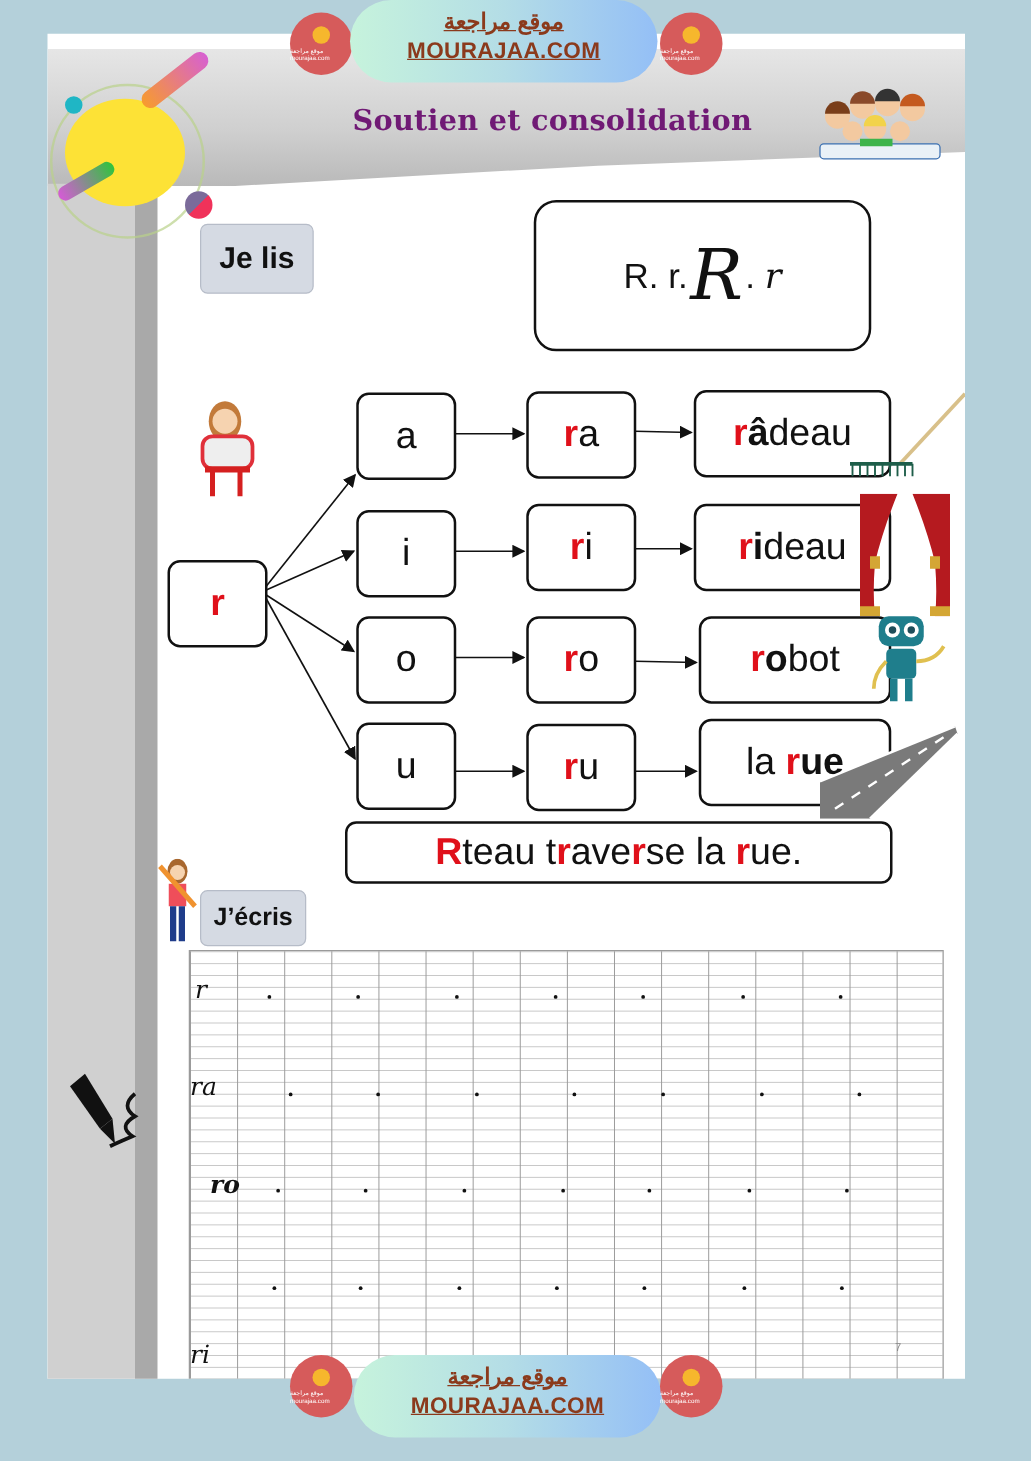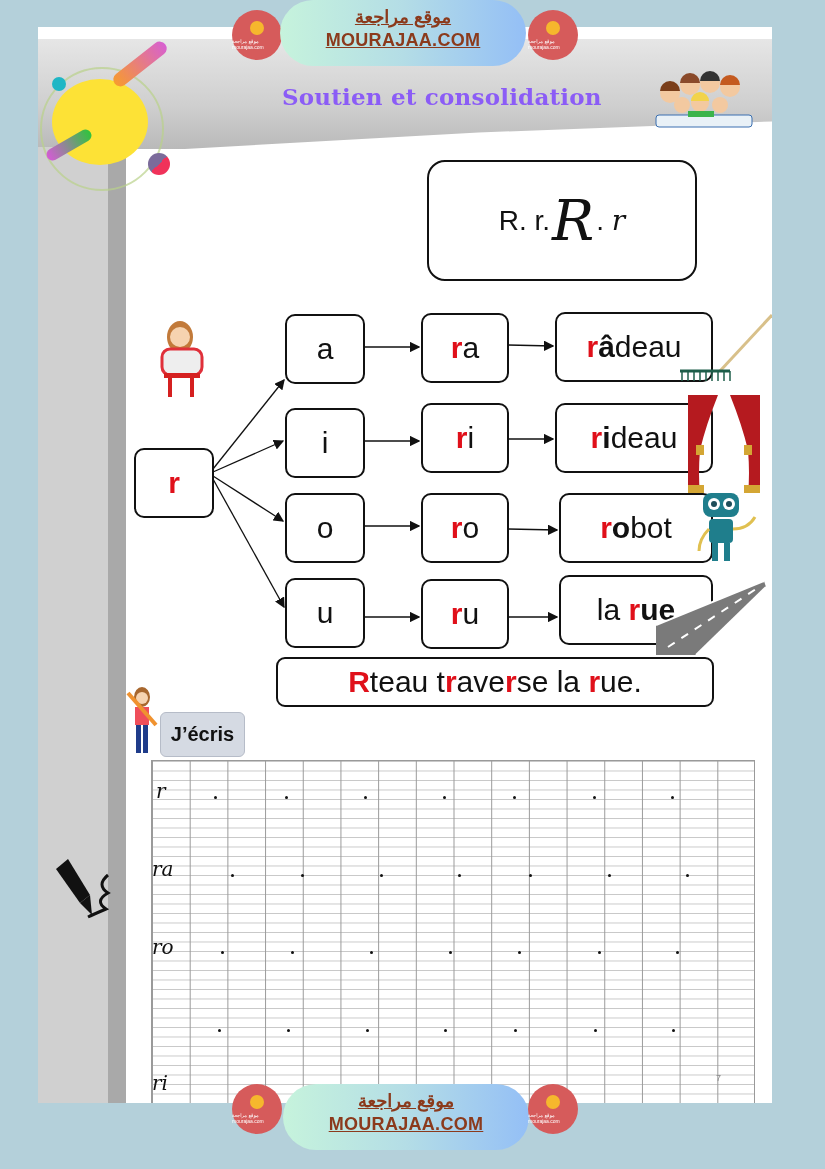--- a/index.html
+++ b/index.html
@@ -21,21 +21,21 @@
   .left-col { position:absolute; left:0; top:120px; width:70px; height:960px; background:#d0d0d0; }
   .left-col-dark { position:absolute; left:70px; top:120px; width:18px; height:960px; background:#a9a9a9; }
   .deco-yellow { position:absolute; left:14px; top:52px; width:96px; height:86px; border-radius:50%; background:#fde236; }
   .deco-ring { position:absolute; left:2px; top:40px; width:120px; height:120px; border-radius:50%; border:2px solid #b9d28a; opacity:.7; }
   .deco-bar1 { position:absolute; left:70px; top:30px; width:64px; height:14px; border-radius:7px; background:linear-gradient(90deg,#f79b2e,#d760d1); transform:rotate(-38deg); }
   .deco-bar2 { position:absolute; left:6px; top:112px; width:50px; height:12px; border-radius:6px; background:linear-gradient(90deg,#d55bd6,#2fc43c); transform:rotate(-30deg); }
   .deco-teal { position:absolute; left:14px; top:50px; width:14px; height:14px; border-radius:50%; background:#1fb6c5; }
   .deco-red { position:absolute; left:110px; top:126px; width:22px; height:22px; border-radius:50%; background:linear-gradient(135deg,#7b6b9a 50%,#f0325a 50%); }
   .title {
     position:absolute; left:244px; top:56px; font-family:"DejaVu Serif", serif; font-weight:bold;
-    font-size:23px; color:#8b5cf6; letter-spacing:0.2px;
+    font-size:23px; color:#701a75; letter-spacing:0.2px;
   }
   .kids-illus { position:absolute; left:610px; top:36px; width:110px; height:70px; }
 
   
   .banner { position:absolute; left:0; width:825px; height:70px; }
   .banner .pill {
     position:absolute; left:280px; width:246px; height:66px; border-radius:33px;
     background:linear-gradient(90deg,#c6f3dc 0%,#b4dde6 50%,#94bff6 100%);
     text-align:center; color:#8b3a1c;
   }
@@ -117,20 +117,21 @@
       <path d="M52 18 a10 10 0 0 1 20 0 z" fill="#333"></path>
     <circle cx="82" cy="24" r="10" fill="#f3c9a0"></circle>
       <path d="M72 22 a10 10 0 0 1 20 0 z" fill="#c45a1f"></path>
     <circle cx="52" cy="40" r="9" fill="#f3c9a0"></circle>
       <path d="M43 38 a9 9 0 0 1 18 0 z" fill="#f2d34a"></path>
     <circle cx="34" cy="42" r="8" fill="#f3c9a0"></circle>
       <circle cx="72" cy="42" r="8" fill="#f3c9a0"></circle>
     <rect x="40" y="48" width="26" height="6" fill="#3cb44b"></rect>
   </svg>
 
+  <div class="tag" style="left:122px; top:152px; width:89px; height:54px; font-size:24px;">Je lis</div>
 
   <div class="letter-box">
     <span>R.</span>&nbsp;
     <span>r.</span>
     <span class="cursive">R</span>
     <span>.</span>&nbsp;
     <span class="cursive-small">r</span>
   </div>
 
   <svg class="illus" style="left:120px; top:288px; width:70px; height:88px;" viewBox="0 0 70 88">
@@ -289,21 +290,21 @@
   <svg class="illus" style="left:14px; top:828px; width:62px; height:70px;" viewBox="0 0 62 70">
     <path d="M4 14 L16 4 L38 40 L28 48 z" fill="#111"></path>
     <path d="M28 48 L38 40 L40 60 z" fill="#111"></path>
     <path d="M56 20 Q44 30 56 38 Q42 46 54 54 Q40 60 36 62" stroke="#111" stroke-width="3" fill="none"></path>
   </svg>
 
   <div class="grid"></div>
 
   <div class="grid-row-label" style="left:118px; top:752px;">r</div>
   <div class="grid-row-label" style="left:114px; top:830px;">ra</div>
-  <div class="grid-row-label" style="left:114px; top:908px;">ro</div>
+  <div class="grid-row-label" style="left:130px; top:908px;font-weight:bold;">ro</div>
   <div class="grid-row-label" style="left:114px; top:1044px;">ri</div>
 
   <div class="dot-mark" style="left:176px; top:769px;"></div>
   <div class="dot-mark" style="left:247px; top:769px;"></div>
   <div class="dot-mark" style="left:326px; top:769px;"></div>
   <div class="dot-mark" style="left:405px; top:769px;"></div>
   <div class="dot-mark" style="left:475px; top:769px;"></div>
   <div class="dot-mark" style="left:555px; top:769px;"></div>
   <div class="dot-mark" style="left:633px; top:769px;"></div>
 

